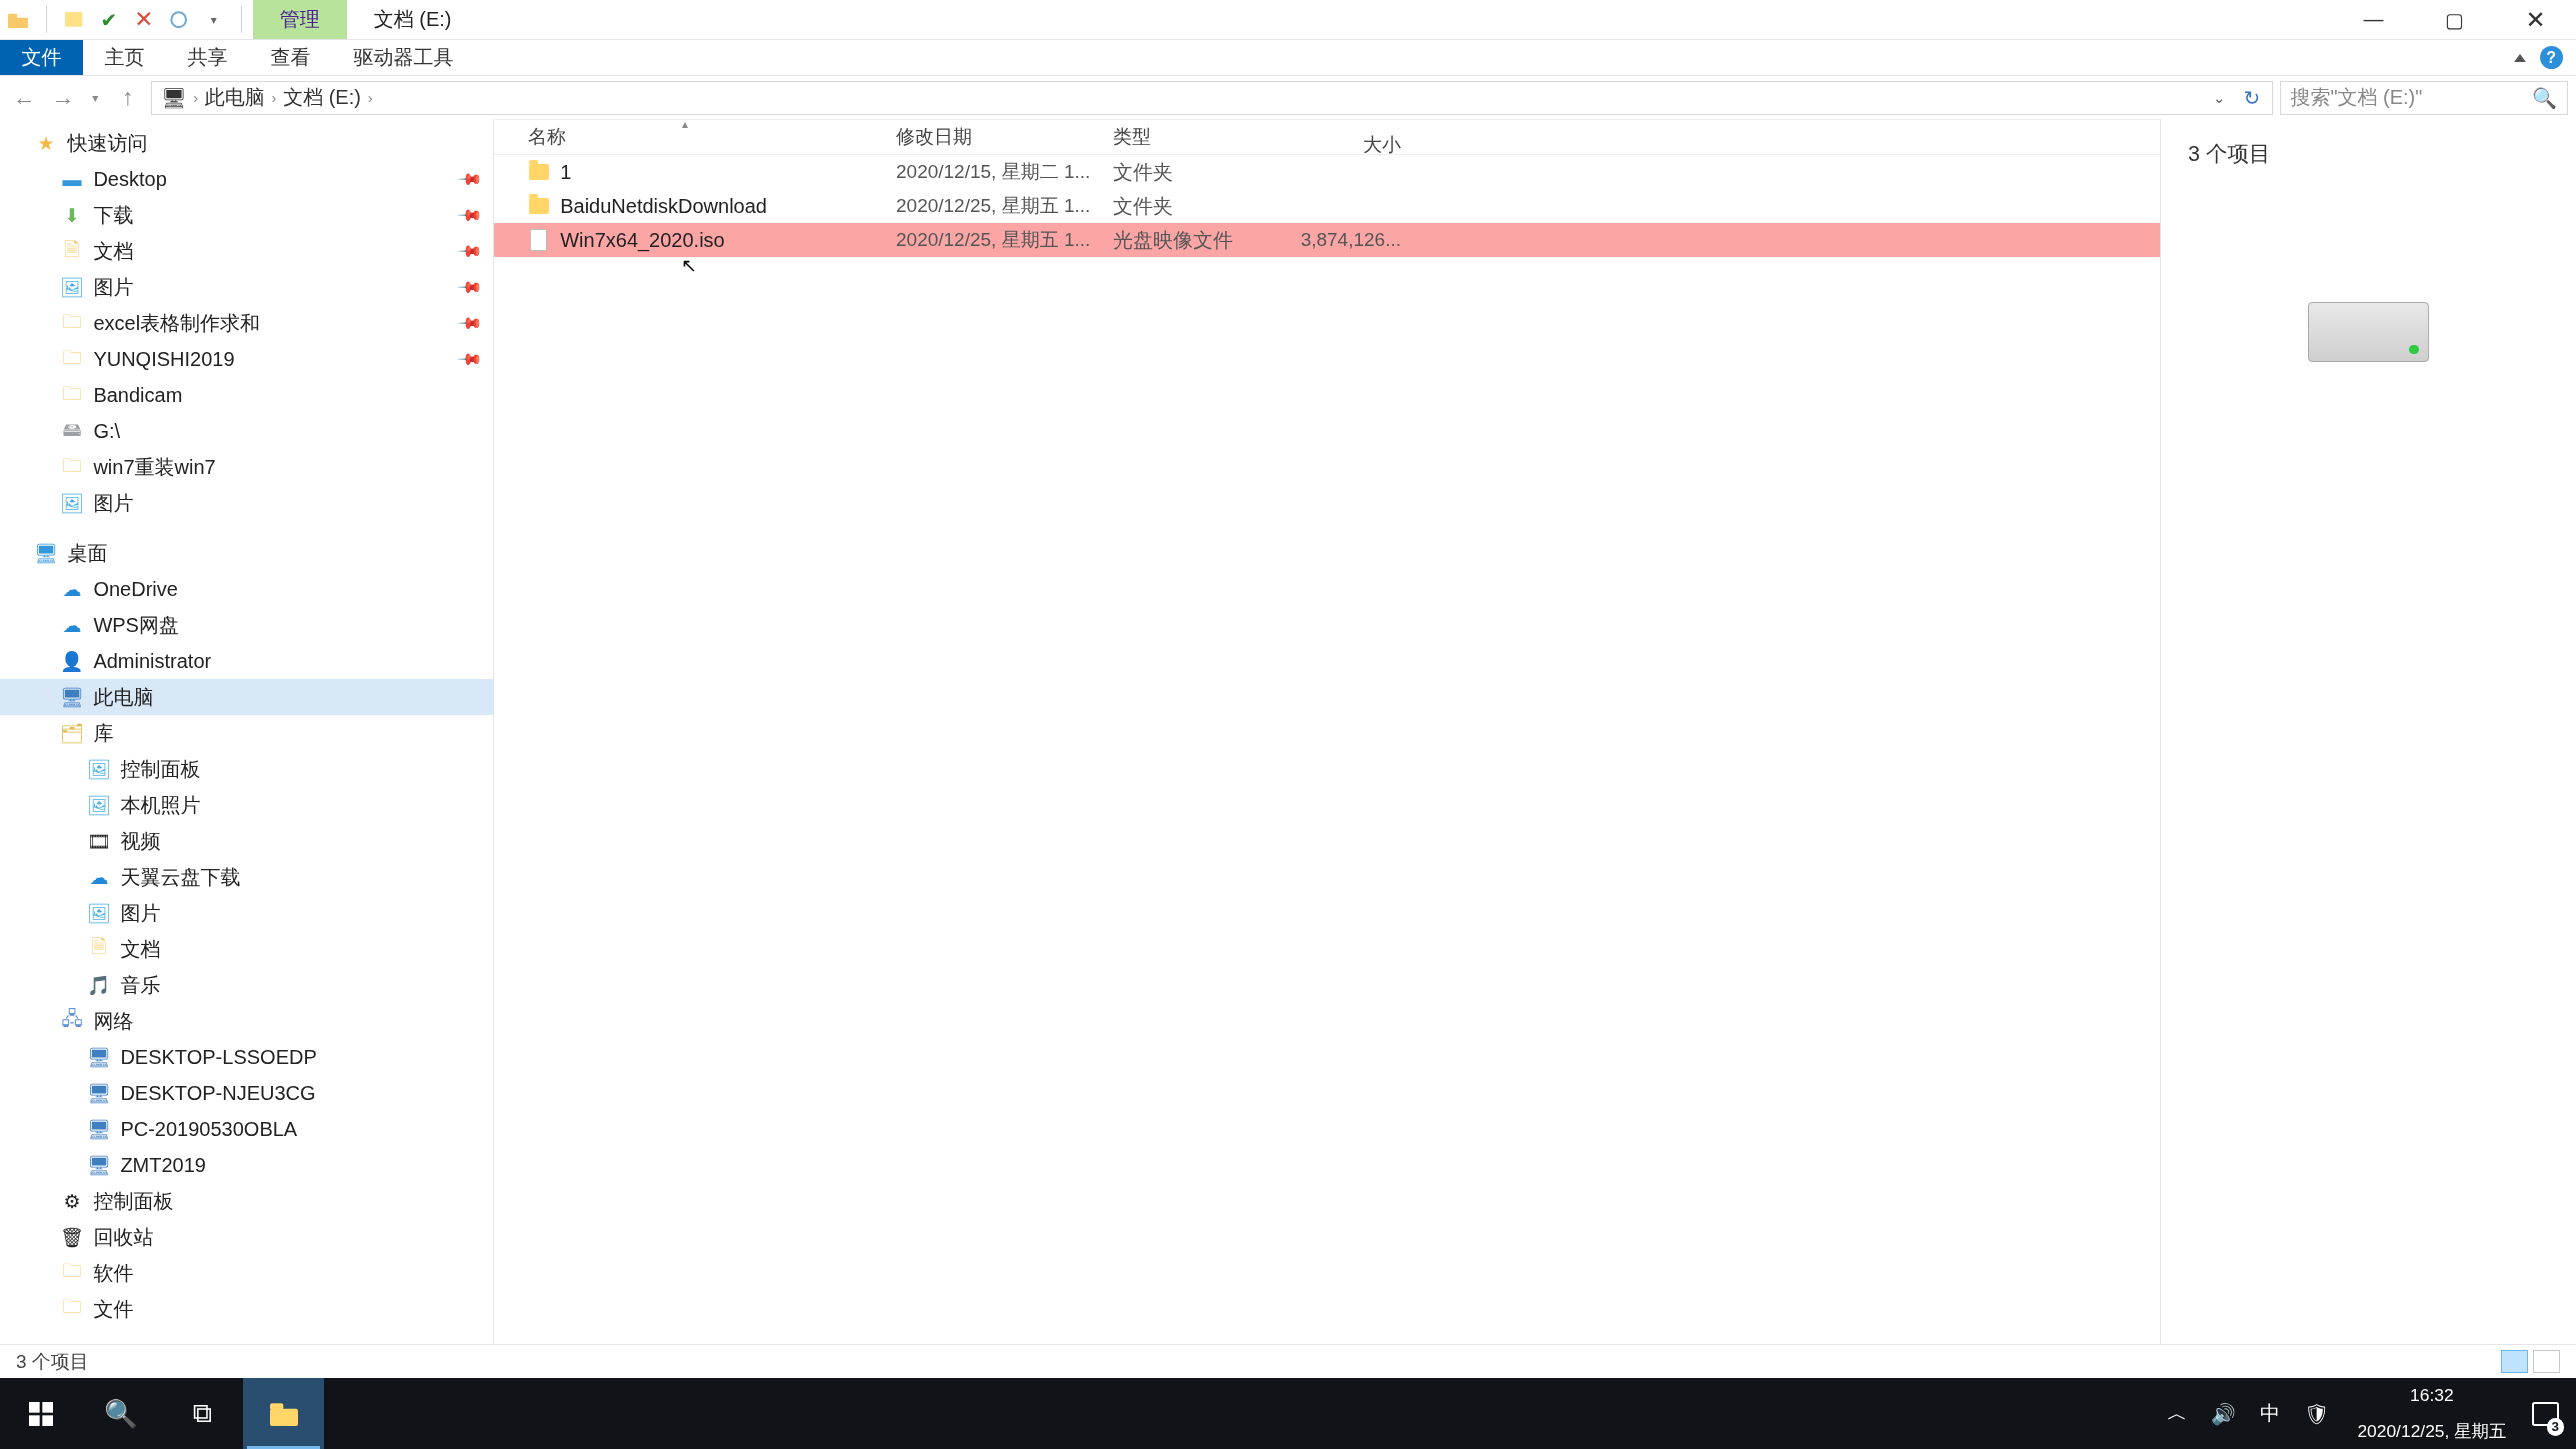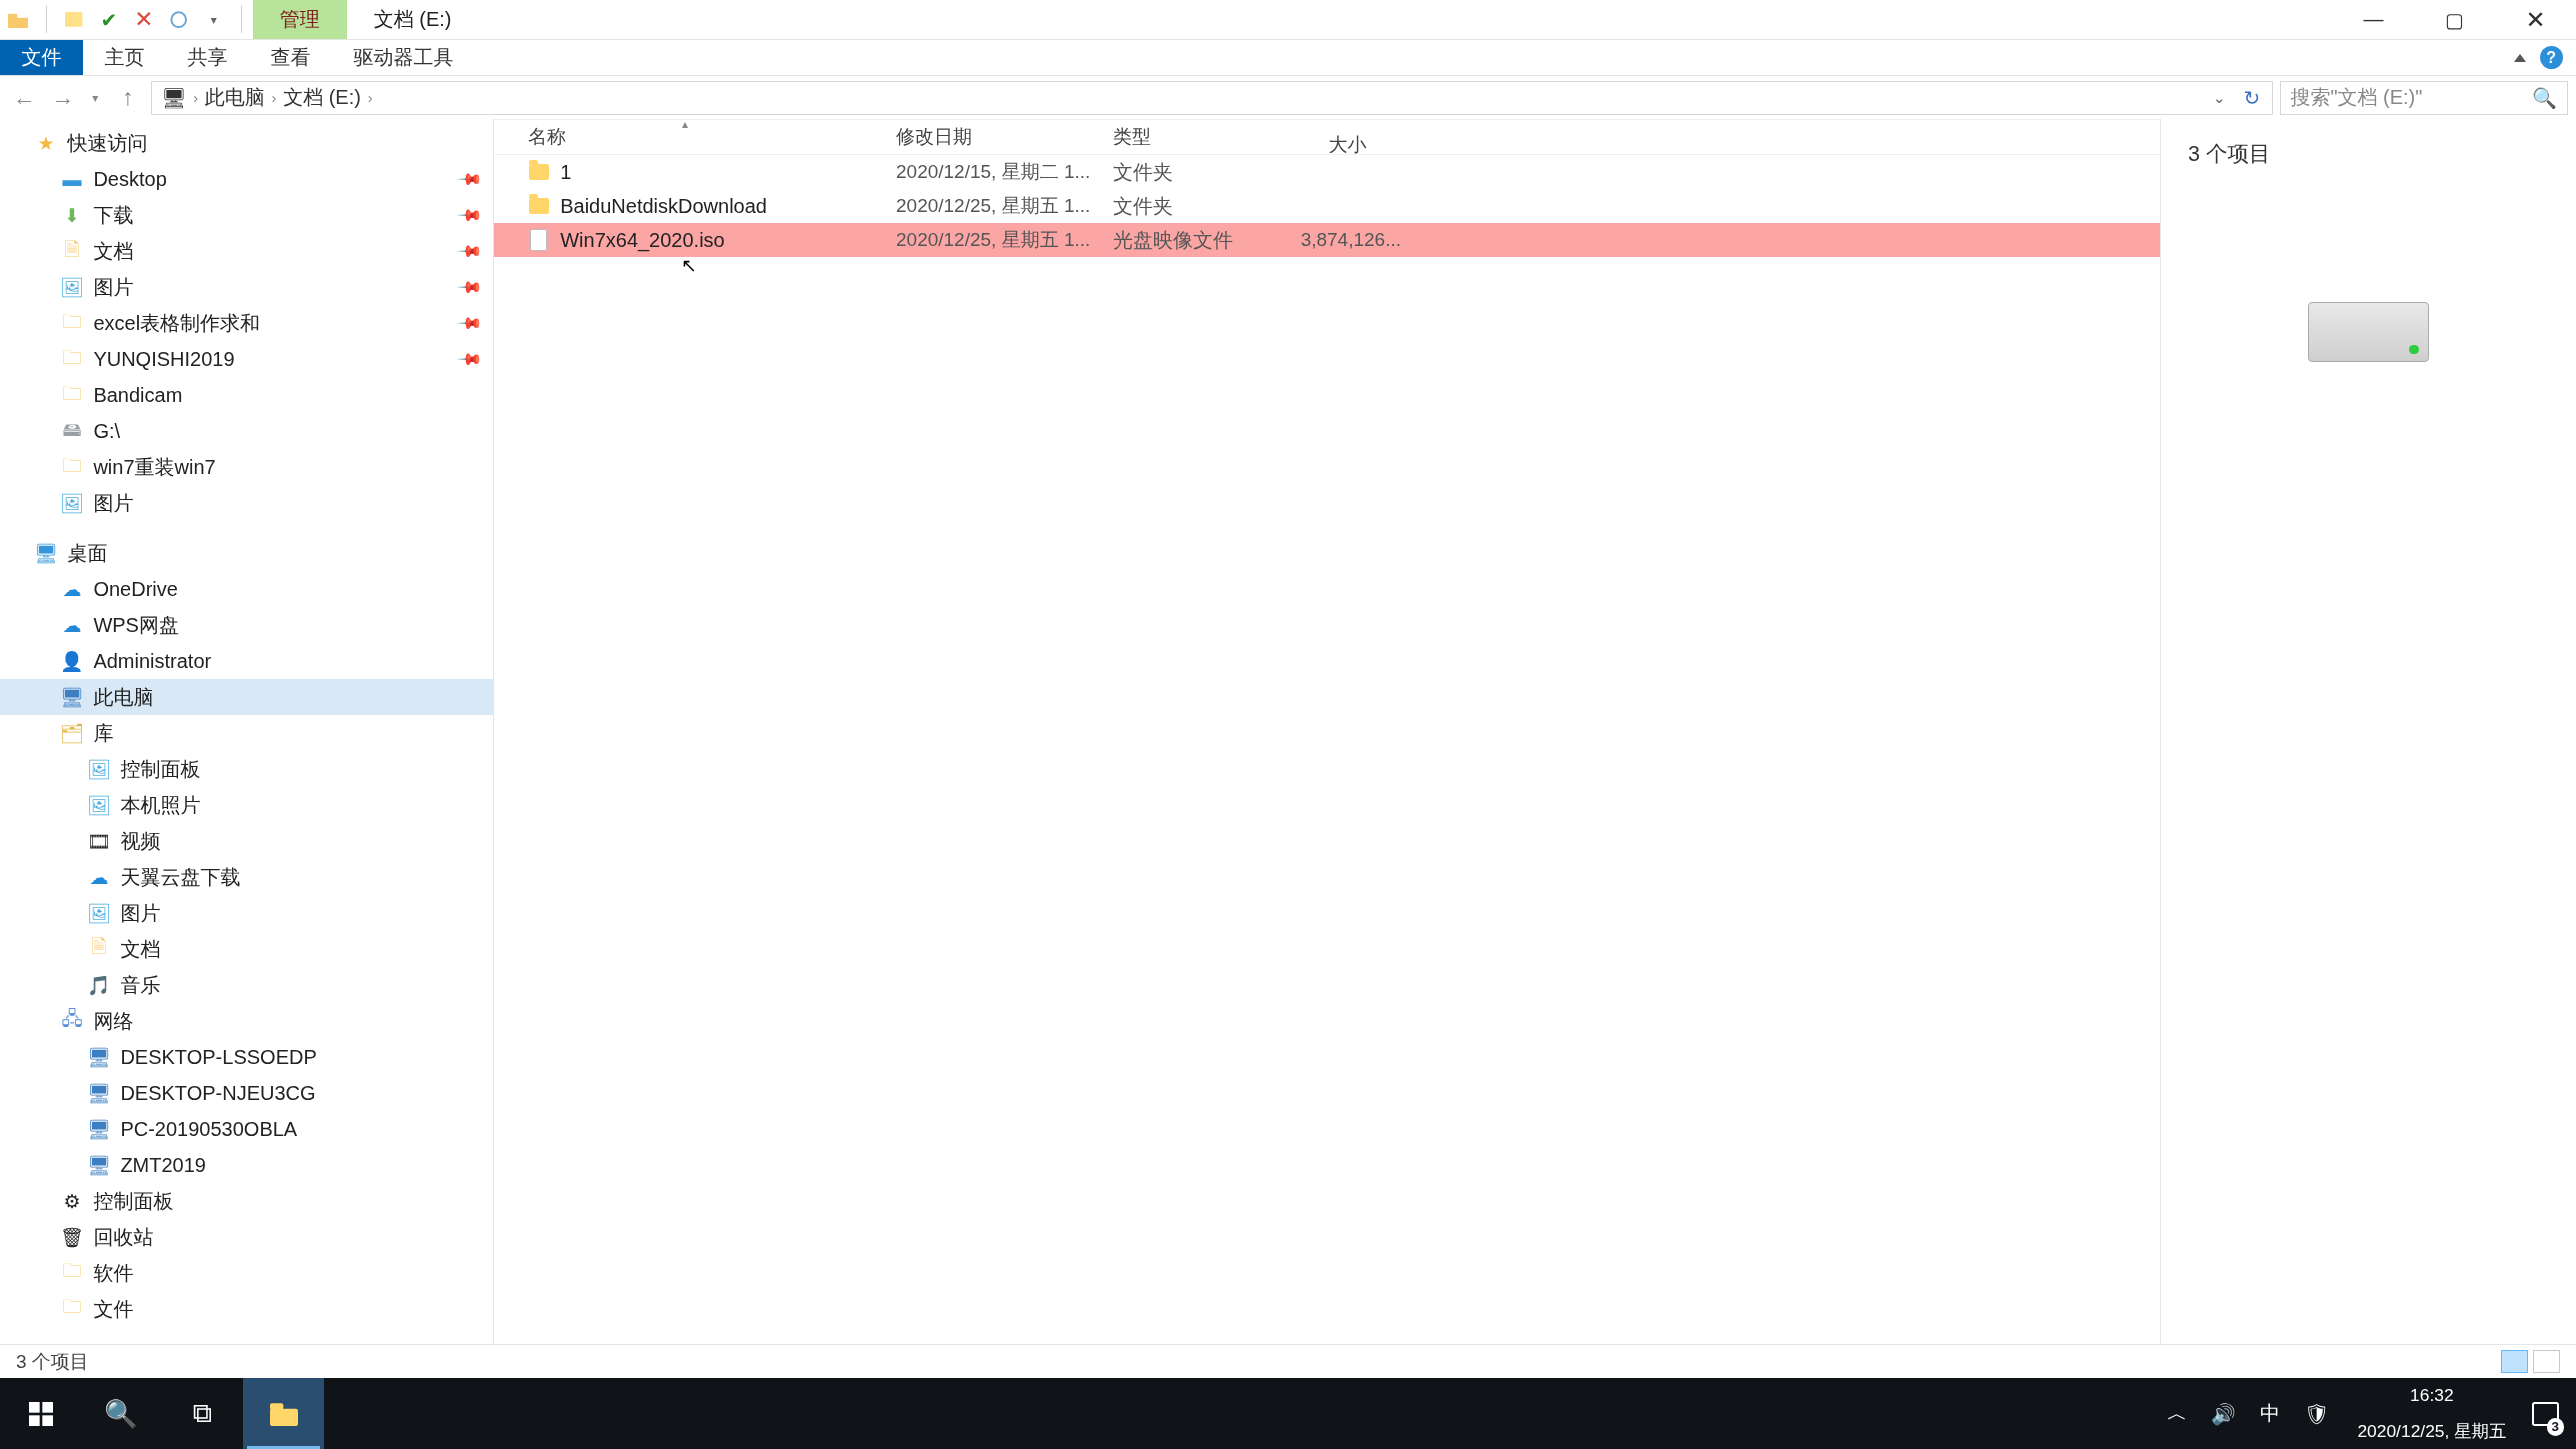--- a/index.html
+++ b/index.html
@@ -5,21 +5,21 @@
   * { box-sizing: border-box; margin: 0; padding: 0; font-family: "Microsoft YaHei", "Segoe UI", sans-serif; }
   html, body { width: 2576px; height: 1449px; overflow: hidden; background: #fff; }
   .explorer { width: 100%; height: calc(100% - 71px); display: flex; flex-direction: column; }
   
   .titlebar { height: 40px; display: flex; align-items: stretch; background: #fff; border-bottom: 0.7px solid #e5e5e5; }
   .titlebar-left { display: flex; align-items: center; padding: 0 6.7px; gap: 12px; }
   .tb-icon { width: 23px; height: 23px; display: flex; align-items: center; justify-content: center; }
   .qat-sep { width: 0.7px; height: 27px; background: #d0d0d0; margin: 0 4px; }
   .titlebar-tabs { display: flex; }
   .titletab { padding: 0 27px; display: flex; align-items: center; font-size: 20px; color: #555; }
-  .titletab.contextual { background: #b7e39b; color: #7f1d1d; text-align: center; }
+  .titletab.contextual { background: #b7e39b; color: #4c1d95; text-align: center; }
   .titletab.name { background: #fff; color: #222; }
   .winctrls { margin-left: auto; display: flex; }
   .winctrls .ctrl { width: 81px; display: flex; align-items: center; justify-content: center; font-size: 20px; color: #333; }
   .winctrls .ctrl.close { font-size: 24px; }
   
   .ribbon { height: 36px; display: flex; align-items: stretch; background: #fff; border-bottom: 0.7px solid #e5e5e5; }
   .ribtab { padding: 0 21.5px; display: flex; align-items: center; font-size: 20px; color: #333; }
   .ribtab.file { background: #0063b1; color: #fff; }
   .ribbon-right { margin-left: auto; display: flex; align-items: center; padding-right: 13.4px; gap: 13.4px; }
   .caret-up { width: 0; height: 0; border-left: 6.7px solid transparent; border-right: 6.7px solid transparent; border-bottom: 8px solid #555; }
@@ -44,21 +44,21 @@
   .nav-item.selected { background: #d9e8f7; }
   .nav-item .pin { position: absolute; right: 13.4px; color: #9a9a9a; font-size: 16px; transform: rotate(45deg); }
   .nav-item .nicon { width: 24px; height: 24px; margin-right: 9.4px; display: flex; align-items: center; justify-content: center; font-size: 19px; }
   .nav-sep { height: 13.4px; }
   .filearea { flex: 1; display: flex; flex-direction: column; }
   .cols { display: flex; height: 36px; align-items: center; font-size: 19px; color: #444; border-bottom: 0.7px solid #f0f0f0; border-top: 0.7px solid #f0f0f0; }
   .col-name { width: 402px; padding-left: 34px; position: relative; }
   .col-name .sortcaret { position: absolute; top: -6.7px; left: 188px; font-size: 12px; color: #888; }
   .col-date { width: 217px; }
   .col-type { width: 181px; }
-  .col-size { width: 107px; text-align: center; margin-top: 16px; }
+  .col-size { width: 107px; text-align: right; margin-top: 16px; }
   .rows { flex: 1; }
   .row { display: flex; height: 34px; align-items: center; font-size: 20px; color: #222; }
   .row.selected { background: #fca5a5; }
   .row .cname { width: 402px; padding-left: 34px; display: flex; align-items: center; gap: 10.7px; }
   .row .cdate { width: 217px; color: #555; font-size: 19px; }
   .row .ctype { width: 181px; color: #555; font-size: 20px; }
   .row .csize { width: 107px; color: #555; font-size: 19px; text-align: right; }
   .ficon { width: 21.5px; height: 21.5px; display: flex; align-items: center; justify-content: center; }
   .folder-glyph { width: 20px; height: 16px; background: #ffd667; border-radius: 2px; position: relative; }
   .folder-glyph:before { content: ""; position: absolute; top: -4px; left: 0; width: 9.4px; height: 4px; background: #ffd667; border-radius: 2px 2px 0 0; }

